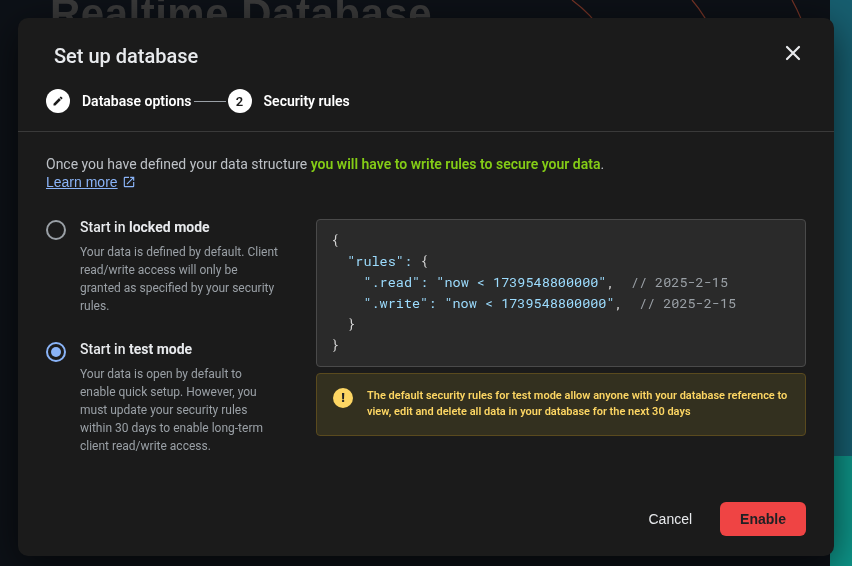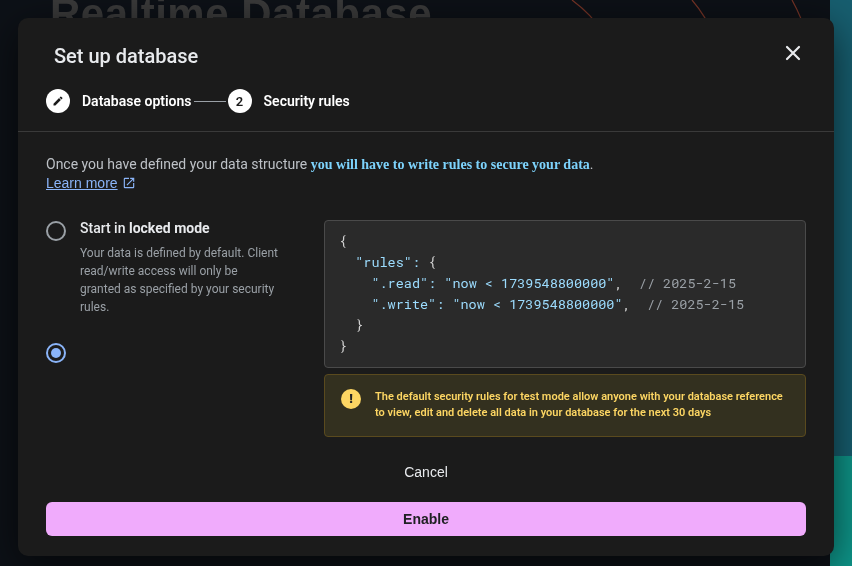--- a/index.html
+++ b/index.html
@@ -45,28 +45,28 @@
   .step { display: flex; align-items: center; gap: 12px; }
   .step-circle {
     width: 24px; height: 24px; border-radius: 50%; background: #fff; color: #1b1b1b;
     display: flex; align-items: center; justify-content: center; font-size: 13px; font-weight: 600;
   }
   .step-label { font-size: 14px; font-weight: 600; color: #fff; }
   .step-line { width: 32px; height: 1px; background: #9aa0a6; }
 
   .modal-body { padding: 24px 28px; flex: 1; overflow: auto; }
   .intro { font-size: 14px; color: #bdc1c6; }
-  .intro b { color: #7dd3fc; font-weight: 600; font-family: Liberation Serif, serif; }
+  .intro b { color: #84cc16; font-weight: 600; }
   .learn-more {
     display: inline-flex; align-items: center; gap: 4px; margin-top: 0;
     color: #8ab4f8; font-size: 14px; text-decoration: underline; cursor: pointer;
     background: none; border: none; padding: 0;
   }
 
-  .content-row { display: flex; gap: 28px; margin-top: 28px; }
+  .content-row { display: flex; gap: 20px; margin-top: 28px; }
   .options-col { width: 250px; flex: 0 0 250px; }
   .preview-col { flex: 1; min-width: 0; }
 
   .radio-opt { display: flex; gap: 14px; margin-bottom: 26px; cursor: pointer; }
   .radio-ring {
     width: 20px; height: 20px; border-radius: 50%; border: 2px solid #9aa0a6; flex: 0 0 20px;
     display: flex; align-items: center; justify-content: center; margin-top: 1px;
   }
   .radio-opt.selected .radio-ring { border-color: #8ab4f8; }
   .radio-dot { width: 10px; height: 10px; border-radius: 50%; background: #8ab4f8; display: none; }
@@ -89,28 +89,28 @@
     margin-top: 6px; border: 1px solid #5a4a1e; background: #33301f; border-radius: 4px;
     padding: 14px 16px; display: flex; gap: 14px; align-items: flex-start;
   }
   .warn-icon {
     width: 20px; height: 20px; border-radius: 50%; background: #fdd663; color: #202124;
     display: flex; align-items: center; justify-content: center; font-weight: 900; font-size: 13px; flex: 0 0 20px;
   }
   .warn-text { color: #fdd663; font-size: 11px; font-weight: 600; line-height: 1.5; }
 
   .modal-footer {
-    padding: 14px 28px 20px; display: flex; justify-content: flex-end; gap: 14px; flex-direction: column;
+    padding: 14px 28px 20px; display: flex; justify-content: flex-end; gap: 14px;
   }
   .btn-text {
     background: none; border: none; color: #e8eaed; font-size: 14px; font-weight: 500;
     padding: 8px 14px; cursor: pointer; border-radius: 4px;
   }
   .btn-primary {
-    background: #f0abfc; color: #202124; border: none; font-size: 14px; font-weight: 600;
+    background: #ef4444; color: #202124; border: none; font-size: 14px; font-weight: 600;
     padding: 9px 20px; border-radius: 6px; cursor: pointer;
   }
 </style>
 </head>
 <body>
 
 <div class="bg-title">Realtime Database</div>
 <svg class="bg-swirl" viewBox="0 0 340 210">
   <path d="M60 0 Q 140 60 60 140" stroke="#b94a2f" stroke-width="1.2" fill="none"></path>
   <path d="M180 0 Q 240 70 170 170" stroke="#b94a2f" stroke-width="1.2" fill="none"></path>
@@ -167,20 +167,26 @@
               <span>Start in </span><span class="em">locked mode</span>
             </div>
             <div class="opt-desc">Your data is defined by default. Client read/write access will only be granted as specified by your security rules.</div>
           </div>
         </div>
 
         <div class="radio-opt selected">
           <div class="radio-ring">
               <div class="radio-dot"></div>
             </div>
+          <div>
+            <div class="opt-title">
+              <span>Start in </span><span class="em">test mode</span>
+            </div>
+            <div class="opt-desc">Your data is open by default to enable quick setup. However, you must update your security rules within 30 days to enable long-term client read/write access.</div>
+          </div>
         </div>
 
       </div>
 
       <div class="preview-col">
         <div class="code-box"><span class="pun">{</span>
 <span class="str">  "rules": </span><span class="pun">{</span>
 <span class="str">    ".read": </span><span class="str">"now &lt; 1739548800000"</span><span class="pun">,  </span><span class="cmt">// 2025-2-15</span>
 <span class="str">    ".write": </span><span class="str">"now &lt; 1739548800000"</span><span class="pun">,  </span><span class="cmt">// 2025-2-15</span>
 <span class="pun">  }</span>

